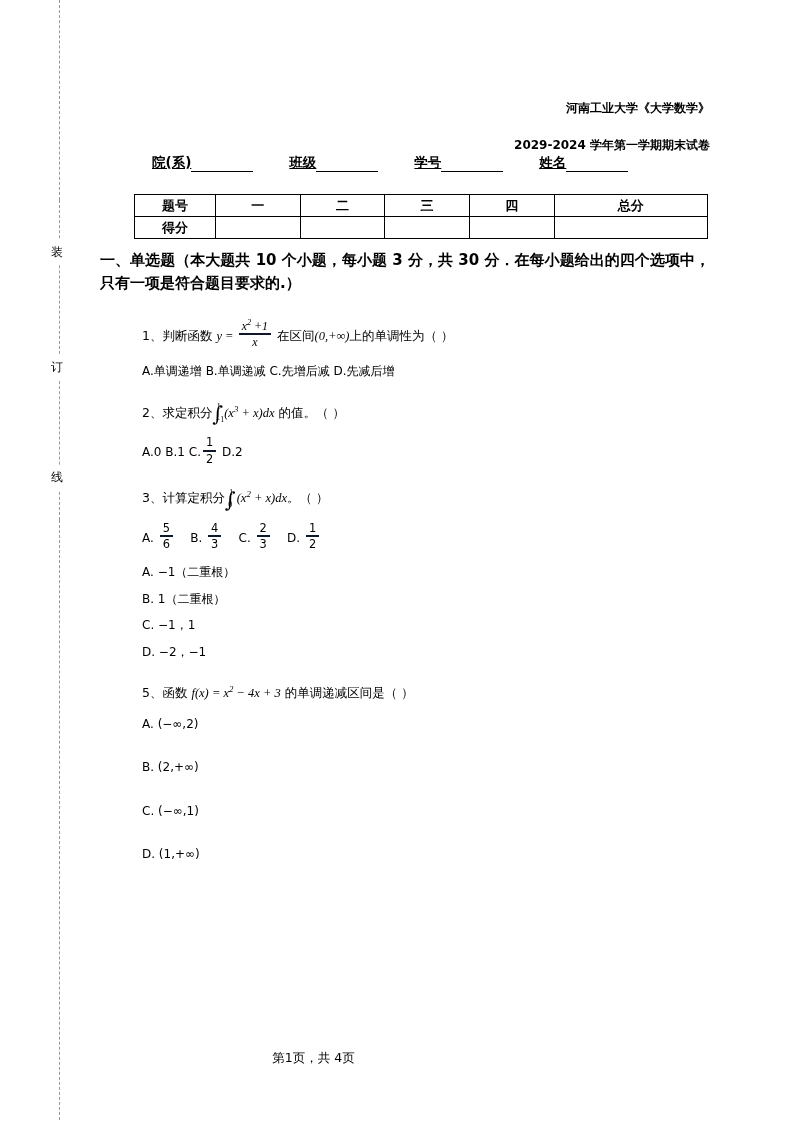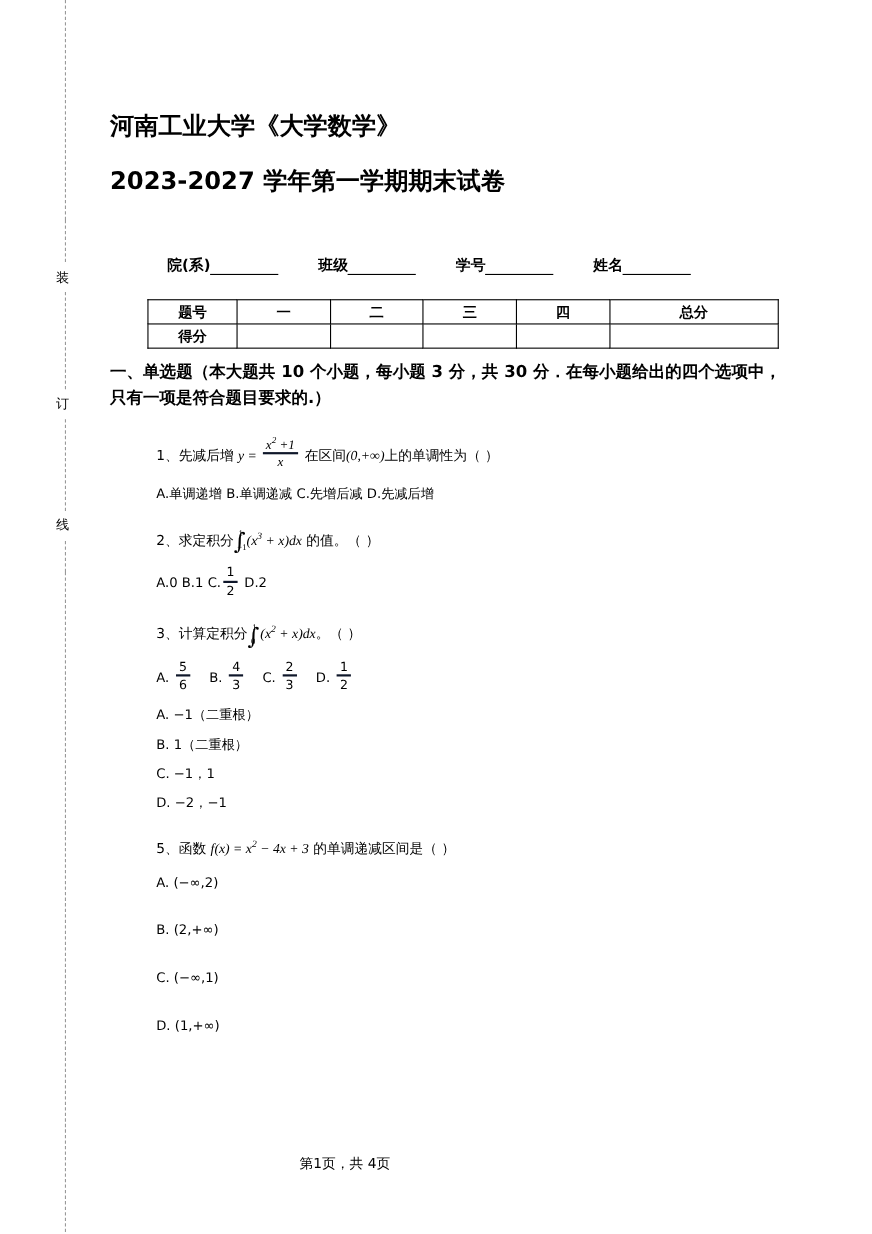--- a/index.html
+++ b/index.html
@@ -69,35 +69,35 @@
   }
 
   .content {
     position: absolute;
     left: 100px;
     top: 0;
     width: 610px;
   }
 
   .title1, .title2 {
-    text-align: left;
+    text-align: right;
     font-weight: bold;
-    font-size: 22px;
+    font-size: 12px;
     font-family: "DejaVu Sans", "Liberation Sans", sans-serif;
   }
   .title1 { margin-top: 100px; }
   .title2 { margin-top: 20px; }
 
   .fields {
-    margin-top: 52px;
     display: flex;
     font-size: 13.5px;
     font-weight: bold;
     font-family: "DejaVu Sans", "Liberation Sans", sans-serif;
     padding-left: 52px;
+    text-decoration: underline;
   }
   .field {
     display: flex;
     align-items: flex-end;
   }
   .field .lbl { white-space: nowrap; }
   .field .blank {
     display: inline-block;
     width: 62px;
     border-bottom: 1px solid #000;
@@ -210,21 +210,21 @@
     <div class="dotline"></div>
     <div class="bind-word w0">装</div>
     <div class="bind-word w1">订</div>
     <div class="bind-word w2">线</div>
   </div>
   <div class="dashed-bottom"></div>
 
   <div class="content">
 
     <div class="title1">河南工业大学《大学数学》</div>
-    <div class="title2">2023-2027 学年第一学期期末试卷</div>
+    <div class="title2">2029-2024 学年第一学期期末试卷</div>
 
     <div class="fields">
       <div class="field">
         <span class="lbl">院(系)</span>
         <span class="blank"></span>
       </div>
       <div class="field">
         <span class="lbl">班级</span>
         <span class="blank"></span>
       </div>
@@ -255,21 +255,21 @@
         <td></td>
         <td></td>
         <td></td>
       </tr>
     </tbody>
       </table>
 
     <div class="section-head">一、单选题（本大题共 10 个小题，每小题 3 分，共 30 分．在每小题给出的四个选项中，只有一项是符合题目要求的.）</div>
 
     <div class="q">
-      <span>1、</span><span>先减后增 </span><span class="mi">y&nbsp;=&nbsp;<span class="frac"><span class="num"><span class="mi">x</span><sup class="sp">2</sup>&nbsp;+1</span><span class="den"><span class="mi">x</span></span></span></span><span> 在区间</span><span class="mi">(0,+∞)</span><span>上的单调性为（   ）</span>
+      <span>1、</span><span>判断函数 </span><span class="mi">y&nbsp;=&nbsp;<span class="frac"><span class="num"><span class="mi">x</span><sup class="sp">2</sup>&nbsp;+1</span><span class="den"><span class="mi">x</span></span></span></span><span> 在区间</span><span class="mi">(0,+∞)</span><span>上的单调性为（   ）</span>
     </div>
     <div class="opts">A.单调递增    B.单调递减    C.先增后减    D.先减后增</div>
 
     <div class="q">
       <span>2、</span><span>求定积分</span><span class="intg">∫<span class="lim-up">1</span><span class="lim-dn">−1</span></span><span class="mi">(x<sup class="sp">3</sup>&nbsp;+&nbsp;x)dx</span><span> 的值。（    ）</span>
     </div>
     <div class="opts">
       <span>A.0   B.1   C.</span><span class="frac"><span class="num">1</span><span class="den">2</span></span><span>   D.2</span>
     </div>
 

